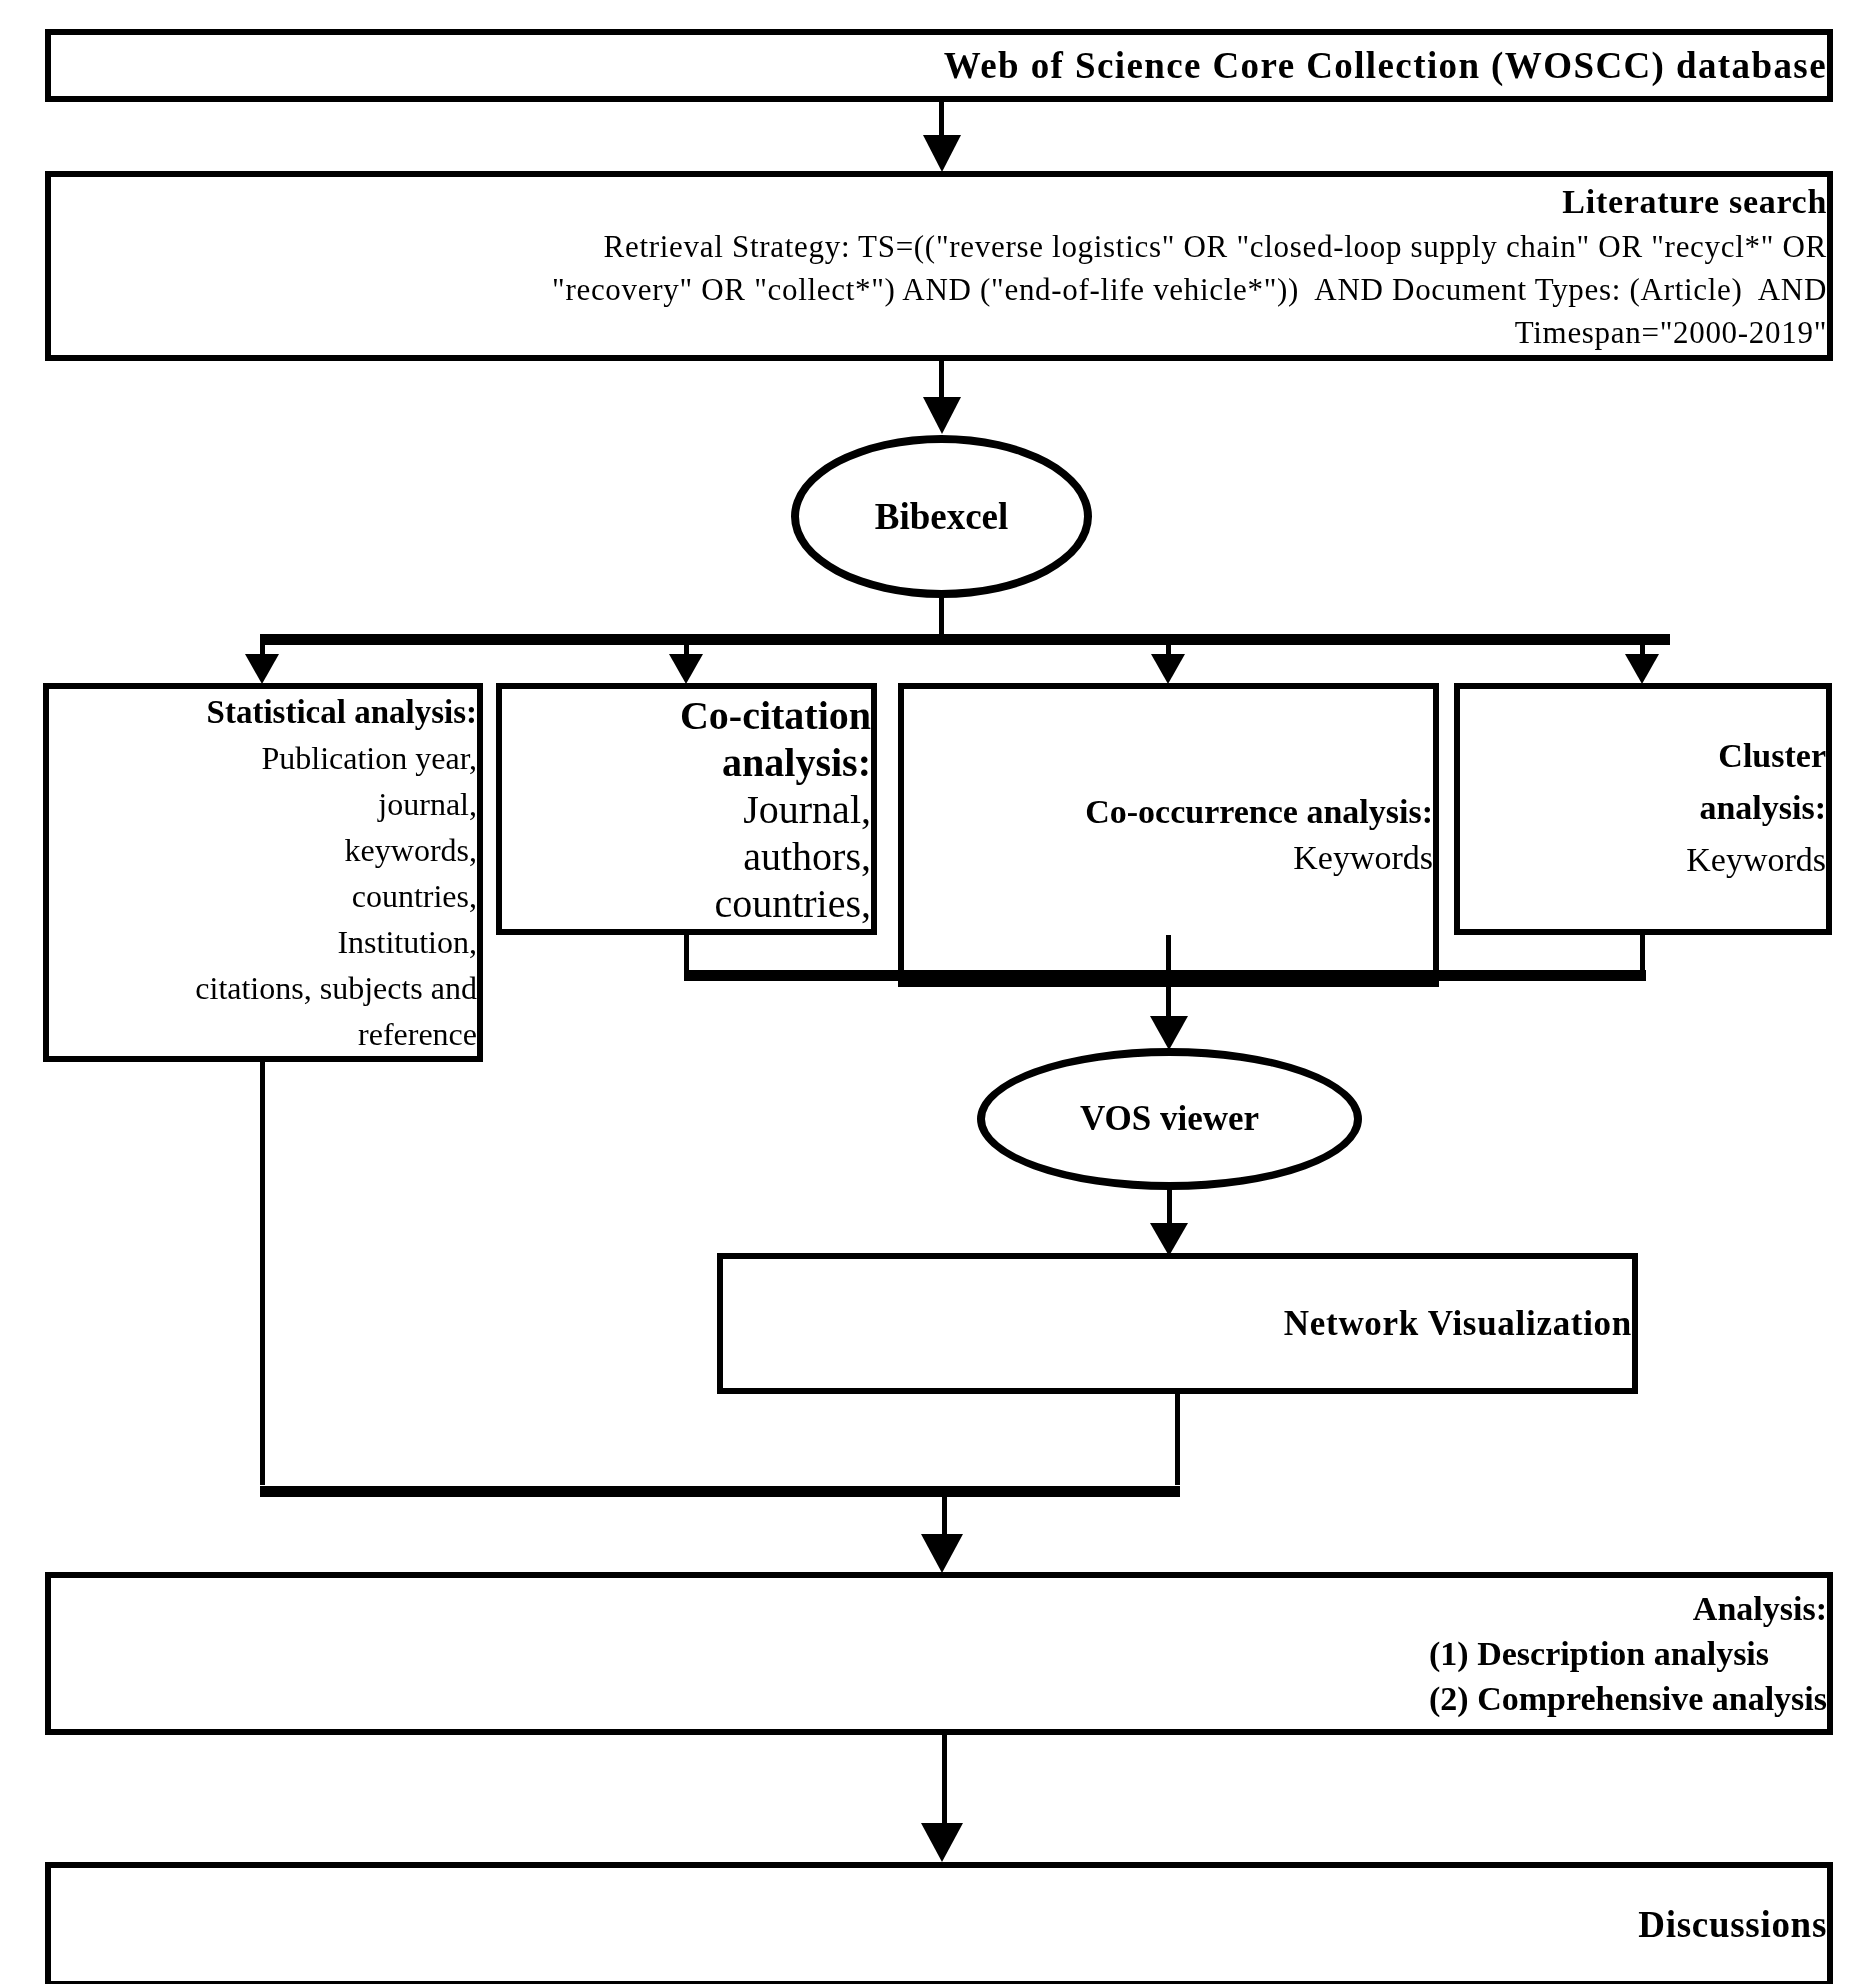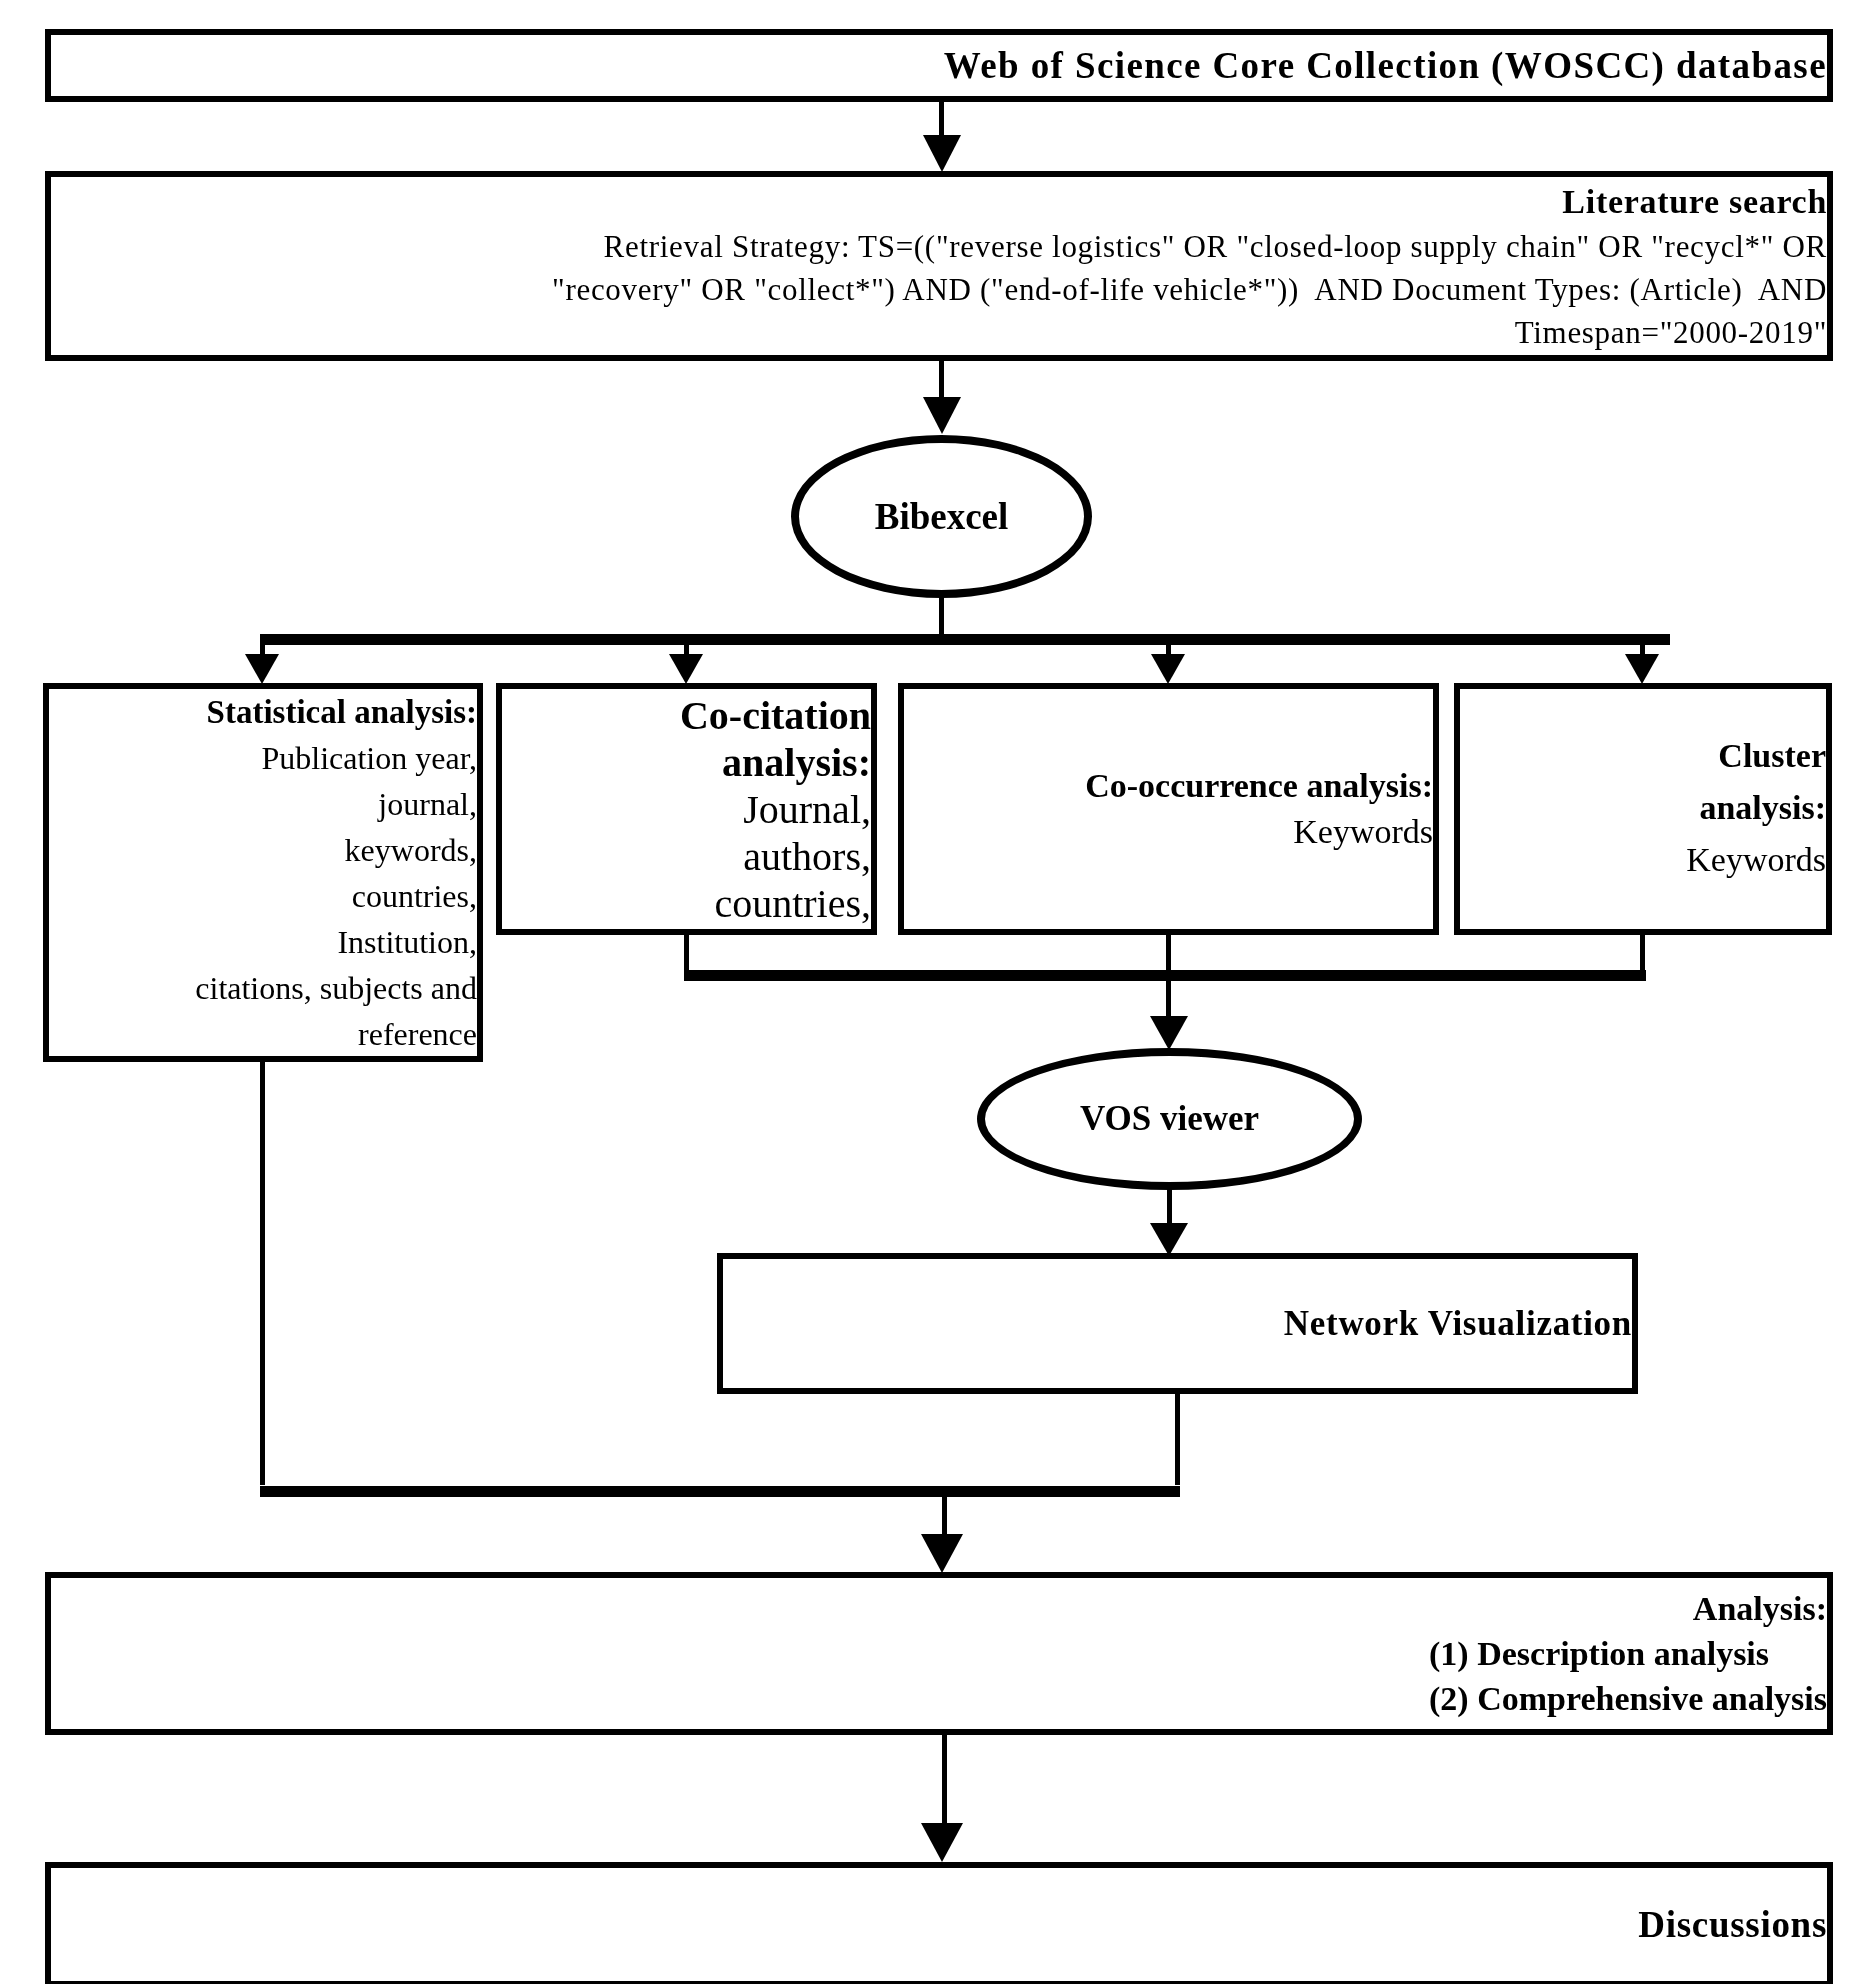--- a/index.html
+++ b/index.html
@@ -49,21 +49,21 @@
   #box-literature { left: 45px; top: 171px; width: 1788px; height: 190px;
     font-size: 31px; line-height: 43px; letter-spacing: 0.7px; }
   #box-literature .lit-title { font-size: 34px; font-weight: bold; line-height: 46px; }
   .lit-line { white-space: pre-wrap; }
 
   #box-statistical { left: 43px; top: 683px; width: 440px; height: 379px;
     font-size: 32px; line-height: 46px; }
   #box-statistical .box-title { font-size: 33px; }
   #box-cocitation { left: 496px; top: 683px; width: 381px; height: 252px;
     font-size: 40px; line-height: 47px; }
-  #box-cooccurrence { left: 898px; top: 683px; width: 541px; height: 252px;
+  #box-cooccurrence { left: 898px; top: 683px; width: 541px; height: 304px;
     font-size: 34px; line-height: 46px; }
   #box-cluster { left: 1454px; top: 683px; width: 378px; height: 252px;
     font-size: 34px; line-height: 52px; padding-top: 41px; justify-content: flex-start; }
   #box-network { left: 717px; top: 1253px; width: 921px; height: 141px;
     font-size: 35px; font-weight: bold; letter-spacing: 0.7px; }
   #box-analysis { left: 45px; top: 1572px; width: 1788px; height: 163px;
     font-size: 34px; font-weight: bold; line-height: 45px; }
   #box-analysis .analysis-items { display: inline-block; text-align: left; }
   #box-discussions { left: 45px; top: 1862px; width: 1788px; height: 125px;
     font-size: 37px; font-weight: bold; letter-spacing: 0.7px; }

